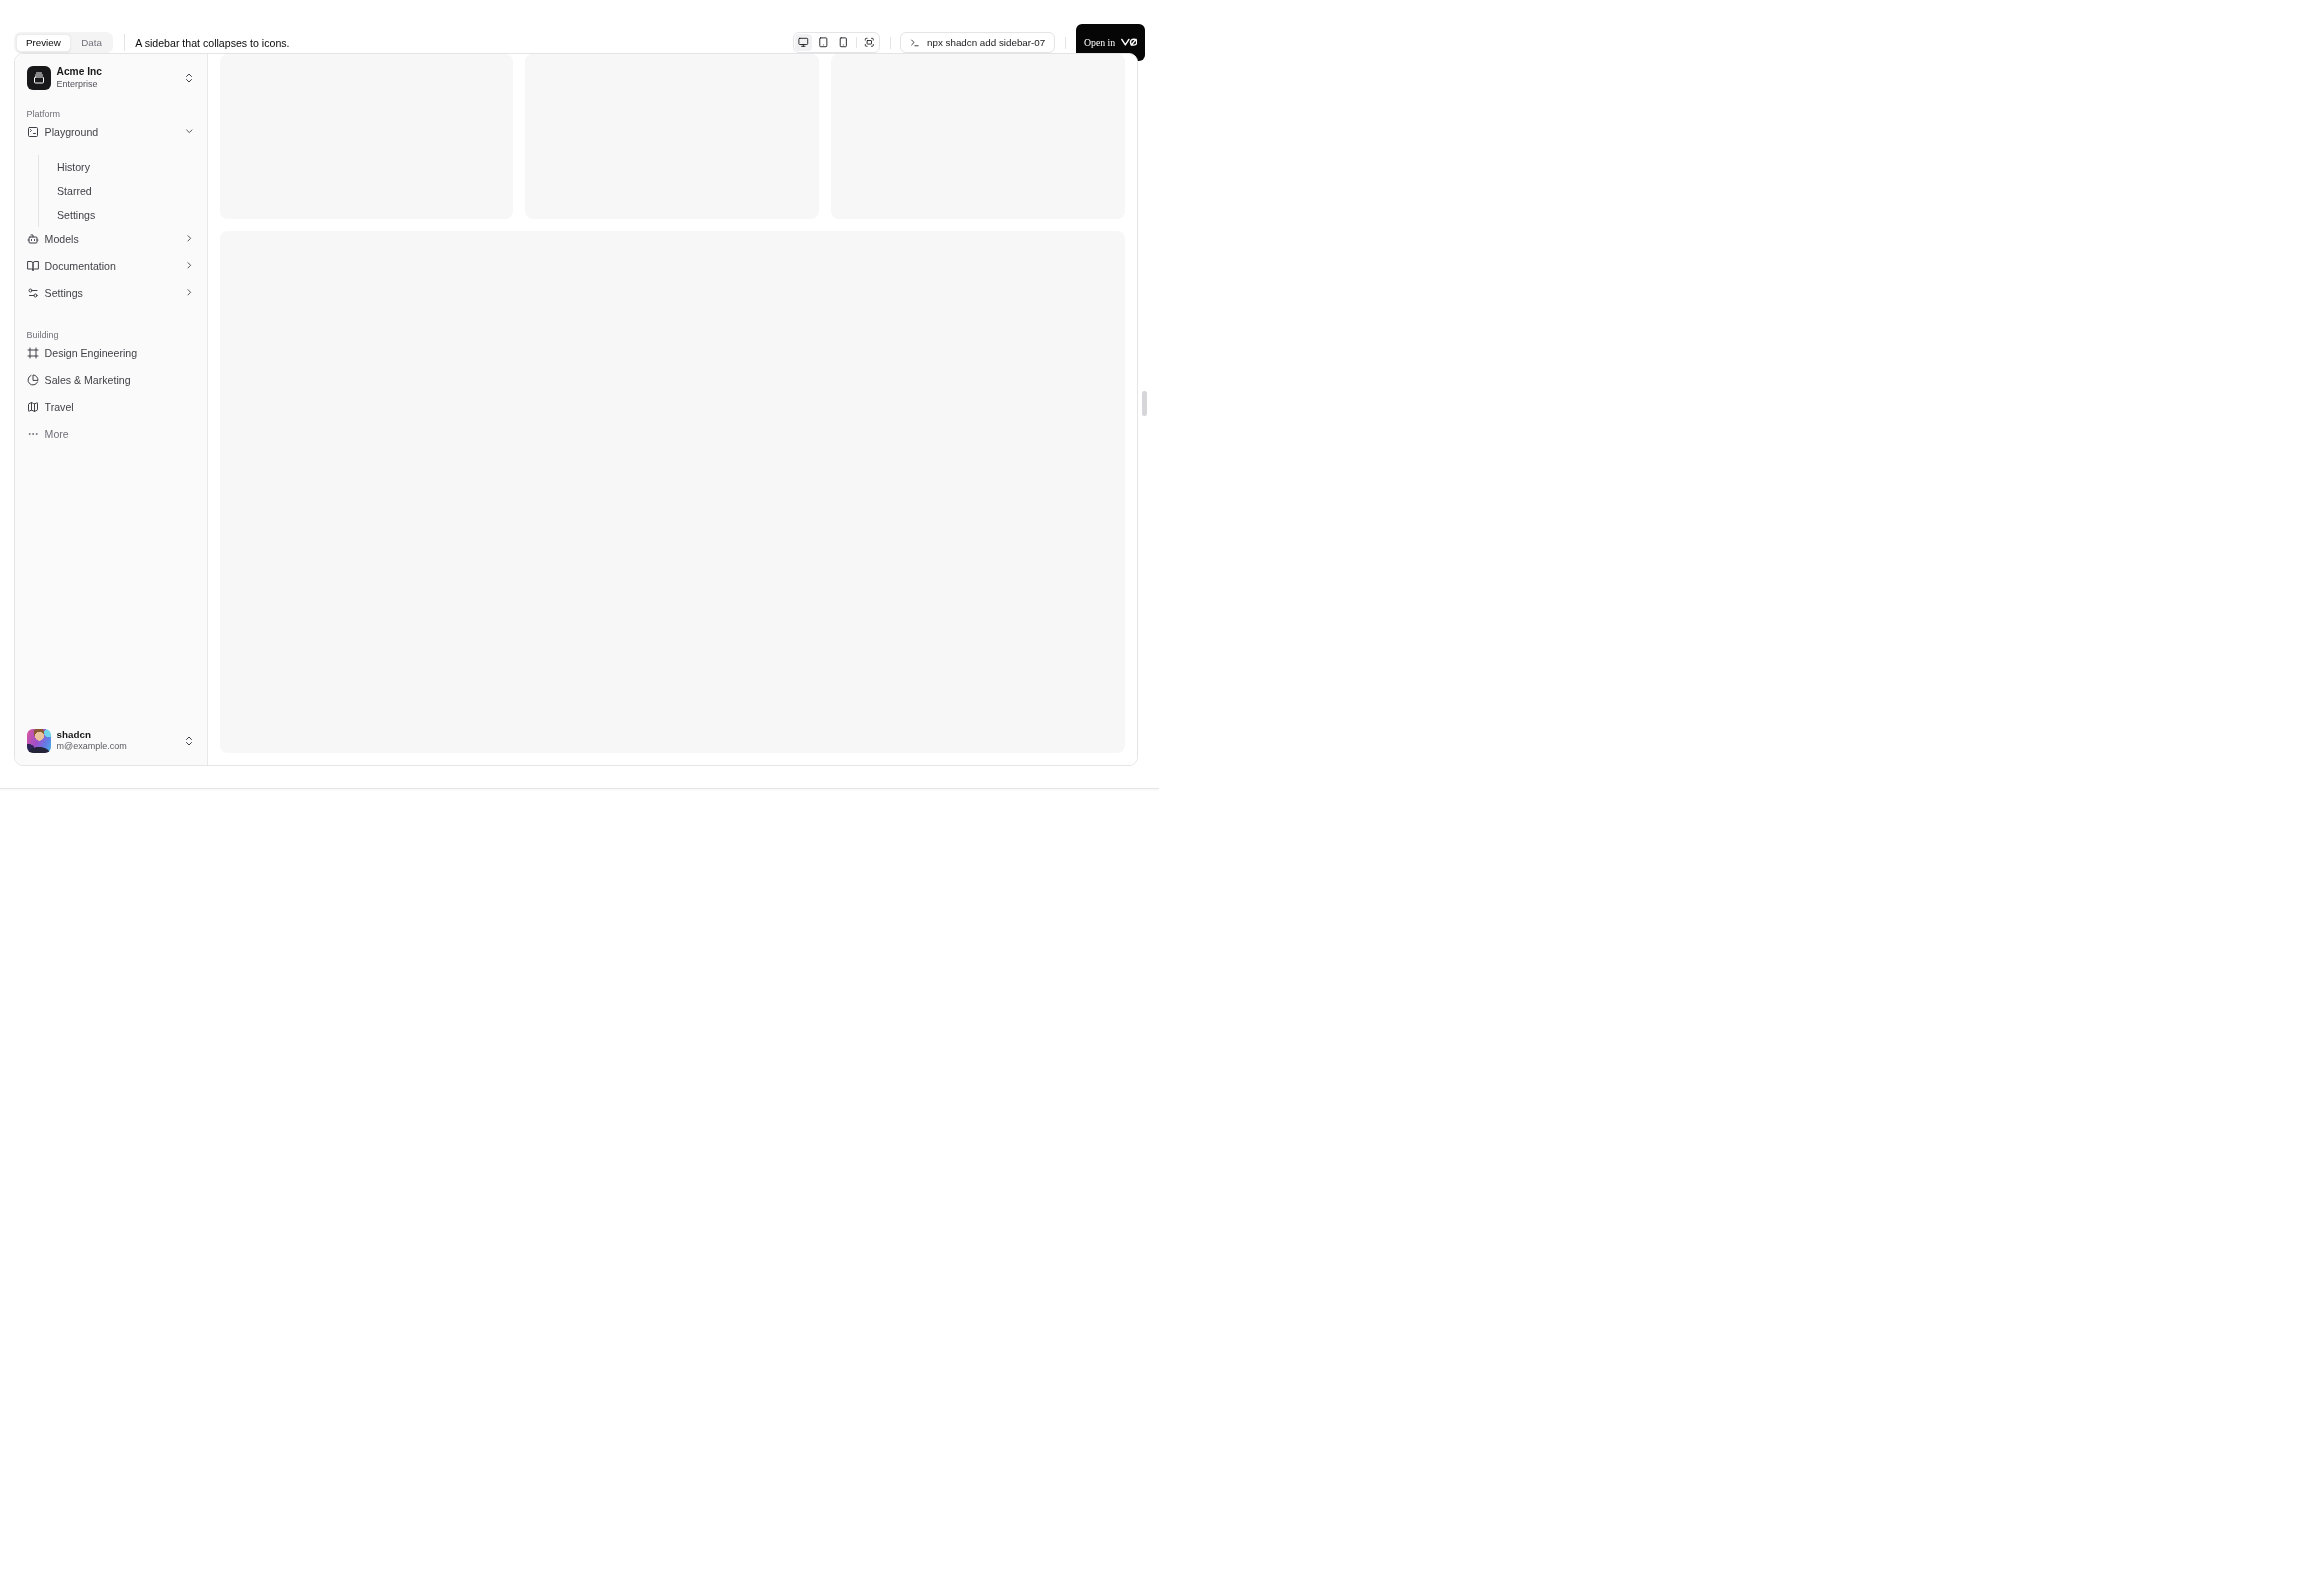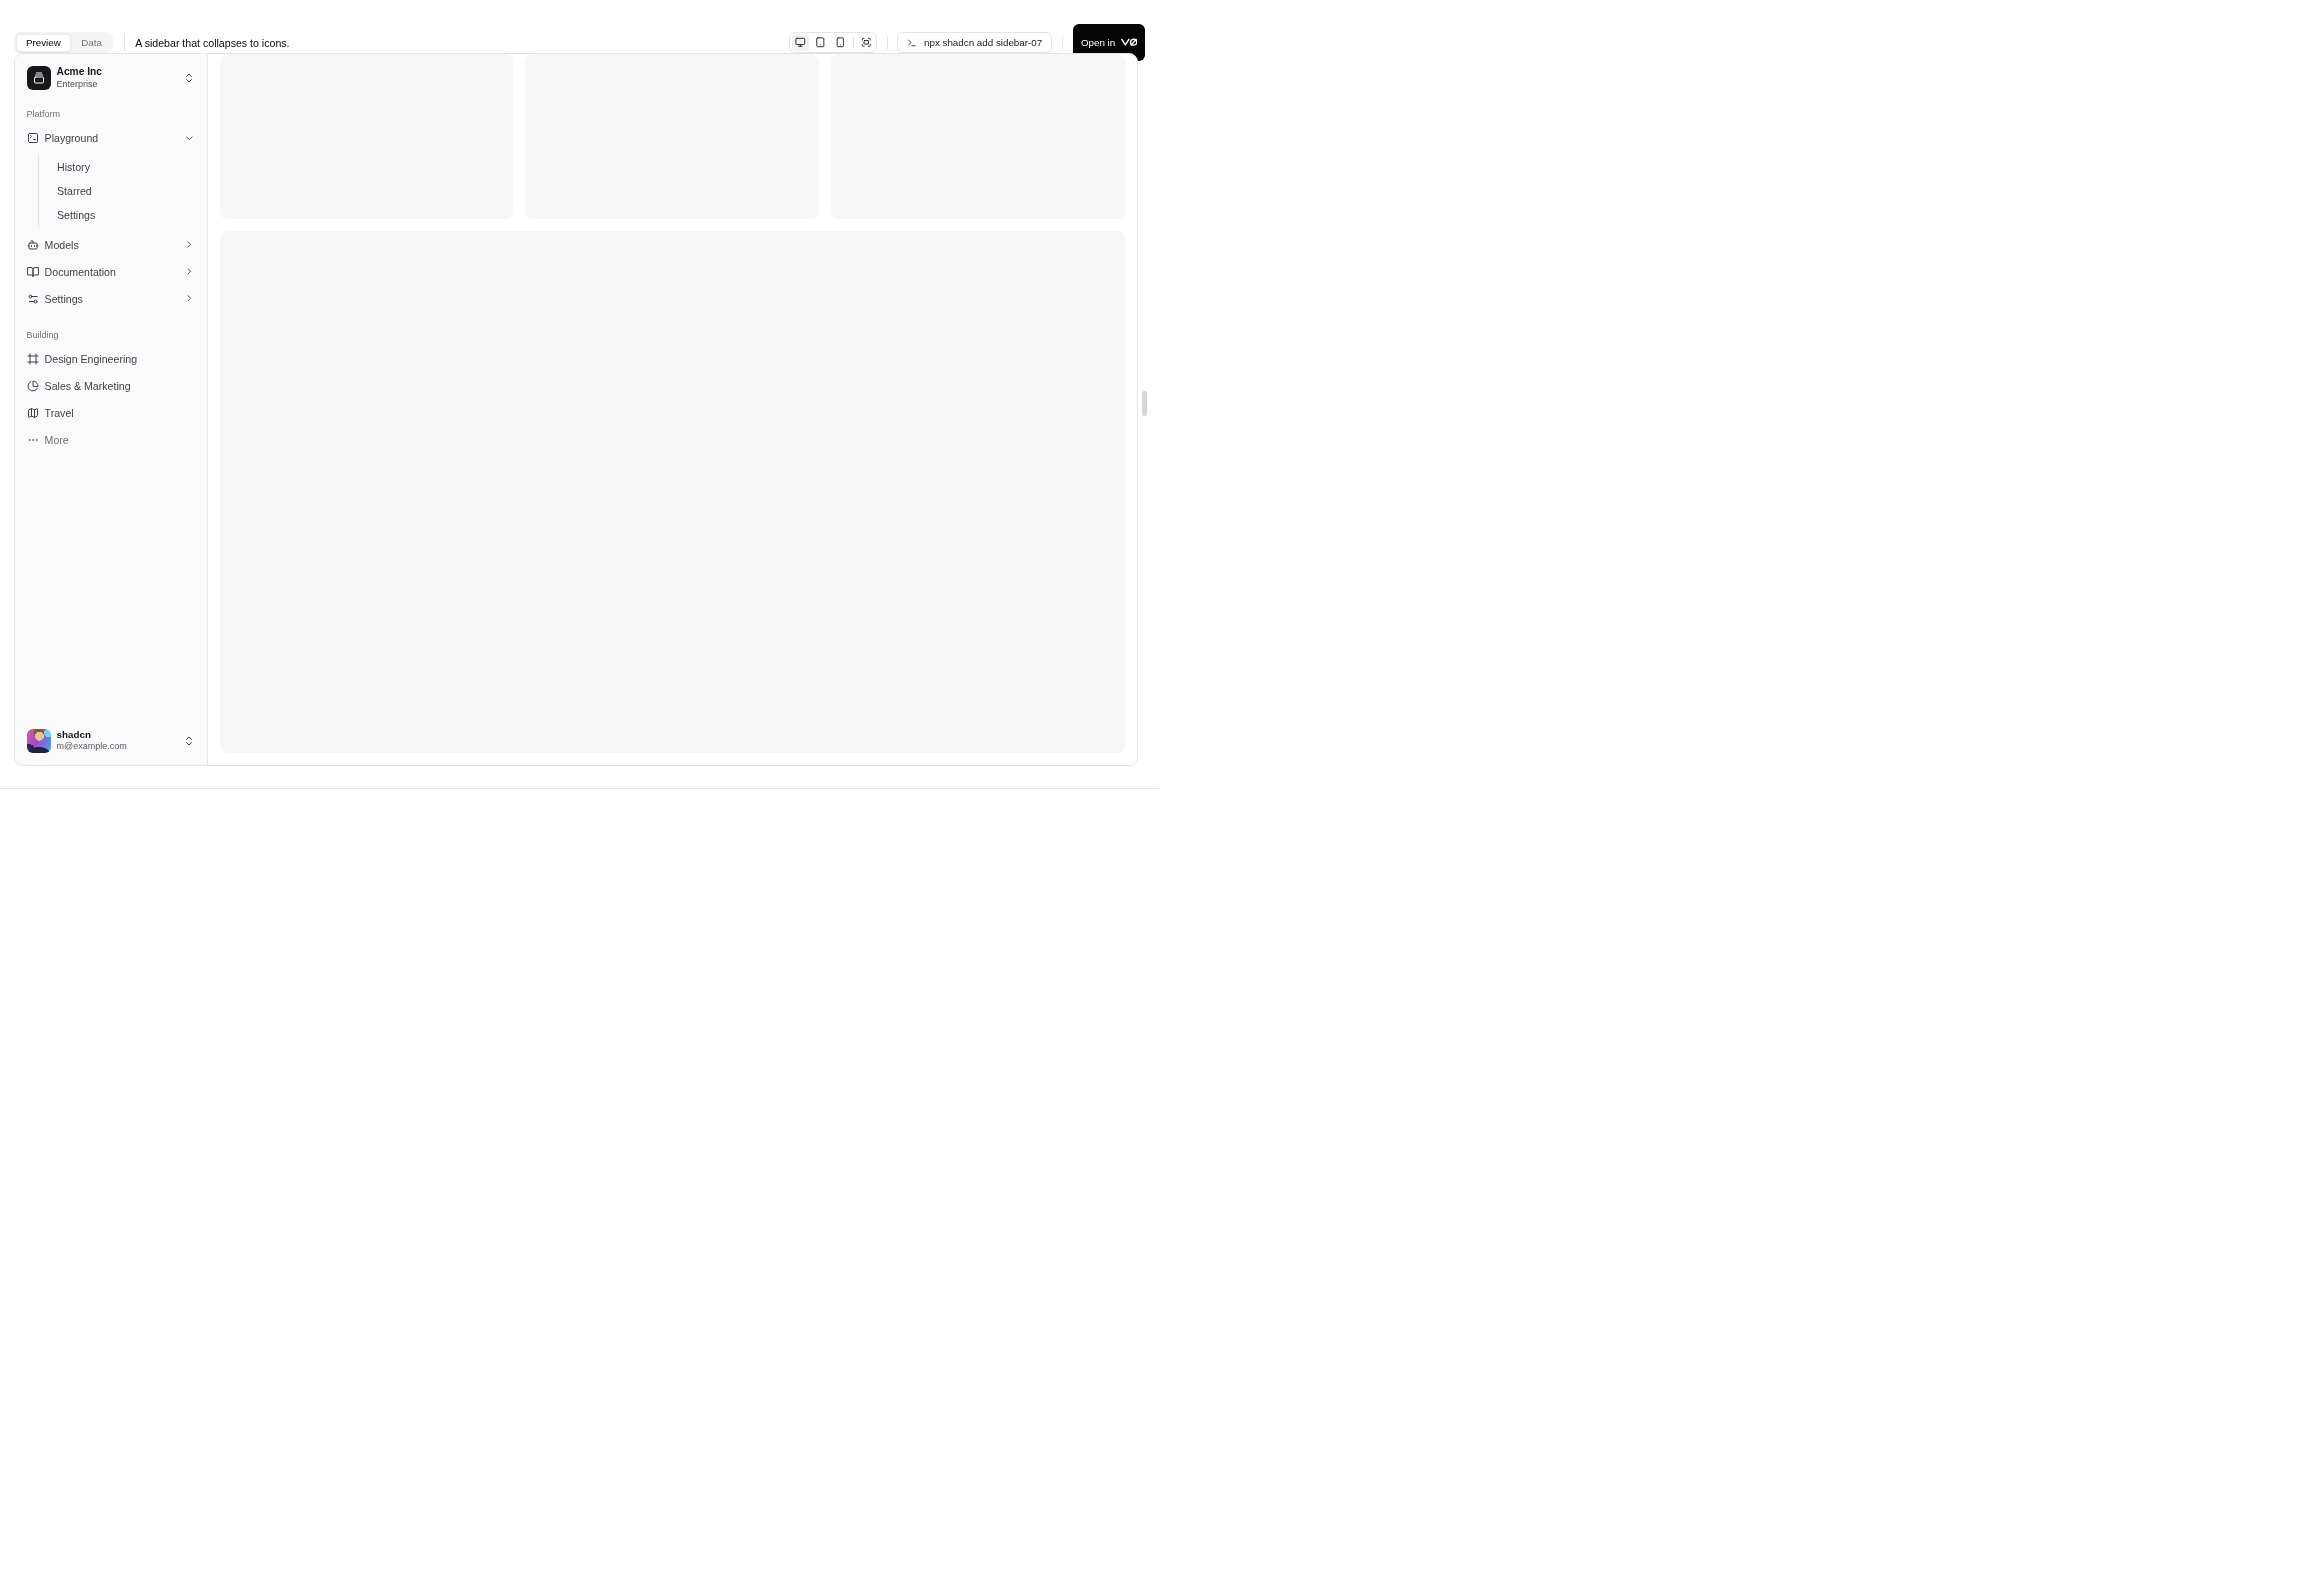--- a/index.html
+++ b/index.html
@@ -50,21 +50,21 @@
   .command {
     display:flex; align-items:center; gap:6.8px;
     height:21px; padding:0 9px;
     background:#ffffff; border:0.8px solid #e4e4e7; border-radius:6px;
     font-family:inherit; font-size:9.8px; color:#18181b; cursor:pointer;
   }
   .open-v0 {
     display:flex; align-items:center; gap:5.3px;
     height:37px; padding:0 8.3px;
     background:#060606; border:none; border-radius:6px;
-    font-family:Liberation Sans, sans-serif; font-size:9.8px; font-weight:500; color:#ffffff; cursor:pointer;
+    font-family:Liberation Serif, serif; font-size:9.8px; font-weight:500; color:#ffffff; cursor:pointer;
   }
 
   
   .preview {
     position:absolute; left:13.6px; top:53px; width:1124px; height:713px;
     border:0.8px solid #e4e4e7; border-radius:9px; background:#ffffff;
     overflow:hidden; display:flex;
   }
 
   
@@ -85,21 +85,21 @@
   .team-text { flex:1; min-width:0; line-height:1.25; }
   .team-name { font-size:10.2px; font-weight:700; color:#18181b; }
   .team-plan { font-size:9px; color:#52525b; }
   .sb-nav { flex:1; padding:0 6px; overflow:hidden; }
   .group-label {
     height:24px; display:flex; align-items:center; padding:0 6px;
     font-size:9px; font-weight:500; color:#71717a;
   }
   .menu { display:flex; flex-direction:column; gap:3px; }
   .menu-item {
-    display:flex; align-items:center; gap:6px;
+    display:flex; gap:6px;
     height:24px; padding:0 6px; border-radius:4.5px;
     background:transparent; border:none; cursor:pointer; width:100%;
     font-family:inherit; font-size:10.6px; color:#3f3f46; text-align:left;
   }
   .menu-item .mi-label { flex:1; white-space:nowrap; overflow:hidden; }
   .menu-item .chev { color:#3f3f46; }
   .menu-item.muted { color:#71717a; }
   .submenu {
     margin:1.5px 0 3px 17.4px; padding:1.5px 0 1.5px 12px;
     border-left:0.8px solid #e4e4e7;

